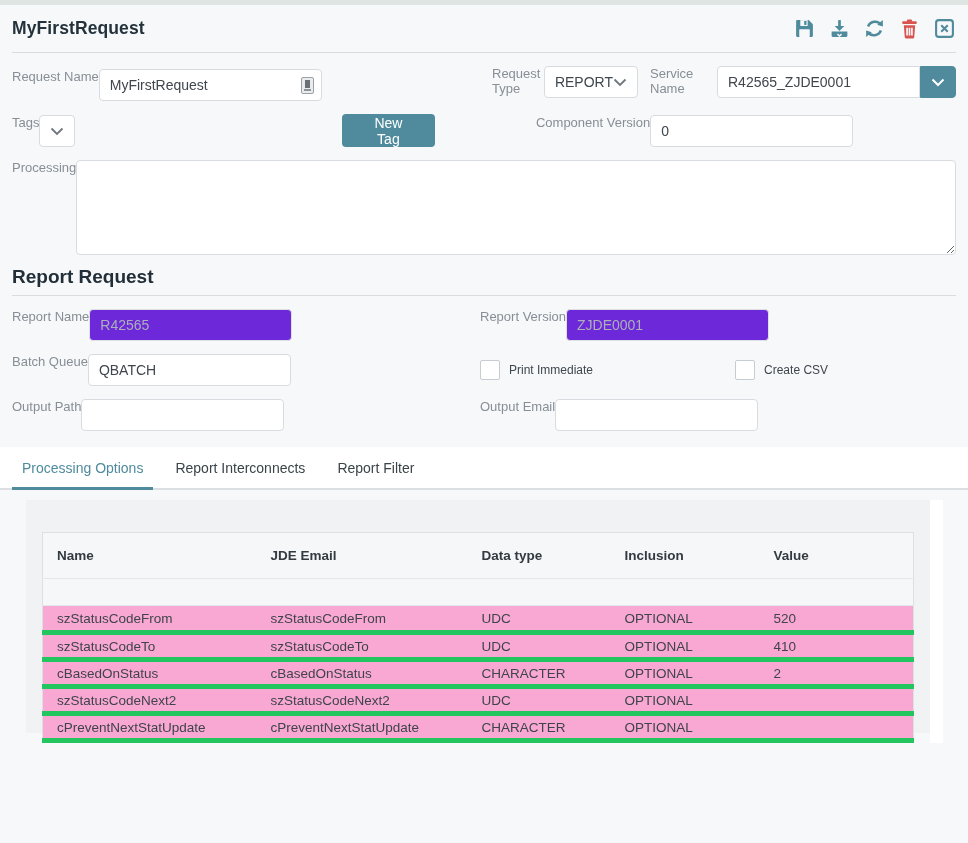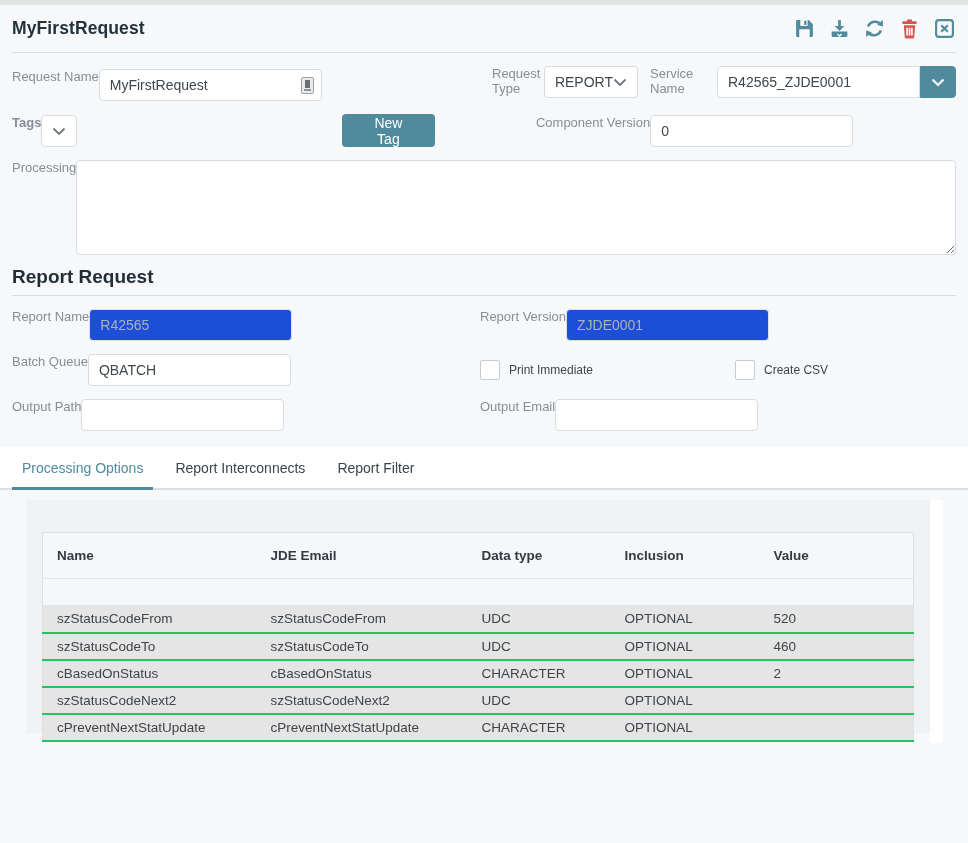--- a/index.html
+++ b/index.html
@@ -35,21 +35,21 @@
   .edit-glyph i { display:block; width:5px; height:8px; background:#6a7076; margin:2px auto 0; }
   .edit-glyph b { display:block; width:7px; height:2px; background:#8d9399; margin:1px auto 0; }
   .sel { display:flex; align-items:center; justify-content:space-between; cursor:pointer; }
   .combo { display:flex;border-radius:15px; }
   .combo .inp { border-top-right-radius:0; border-bottom-right-radius:0; flex:1; }
   .combo-btn { width:36px; height:32px; background:#4f8b9d; border:1px solid #4f8b9d;
     border-top-right-radius:4px; border-bottom-right-radius:4px; display:flex; align-items:center; justify-content:center; cursor:pointer; }
   .btn-teal { background:#4f8b9d; color:#fff; border:none; border-radius:4px; height:33px;
     font-family:"Liberation Sans", sans-serif; font-size:14px; padding:0 22px; cursor:pointer; }
   .txtarea { height:95px; width:100%; resize:vertical; padding:6px 10px; }
-  .disabled .inp { color:#abb1b7; background:#1d4ed8; border-color:#dee1e4; }
+  .disabled .inp { color:#abb1b7; background:#6d28d9; border-color:#dee1e4; }
 
   
   .section-title { font-size:19px; font-weight:bold; color:#222f38; padding:0 12px; margin-top:11px; }
   .section-divider { border:none; border-top:1px solid #d9dde0; margin:7px 12px 0; }
 
   .chk-row { display:flex; align-items:center; height:32px; }
   .chk { width:20px; height:20px; border:1px solid #c7ccd1; border-radius:2px; background:#fff; appearance:none; cursor:pointer; margin:0; }
   .chk-lbl { font-size:12px; color:#3f464d; margin-left:9px; }
 
   
@@ -58,27 +58,27 @@
   .tab.active { color:#4f8b9d; border-bottom-color:#4f8b9d; }
 
   
   .panel { margin:10px 38px 0 26px; background:#f0f2f4; height:233px; padding:32px 16px 0; position:relative; }
   .scroll-track { position:absolute; right:-13px; top:0; width:13px; height:243px; background:#fff; }
   table.po { width:100%; border-collapse:collapse; background:#fff; border:1px solid #dde0e3; table-layout:fixed; font-size:13.5px; }
   table.po col:nth-child(1){width:214px;} table.po col:nth-child(2){width:211px;}
   table.po col:nth-child(3){width:143px;} table.po col:nth-child(4){width:149px;}
   table.po thead th { text-align:left; font-weight:bold; color:#333a41; background:#f6f7f8; height:46px; padding:0 0 0 14px; border-bottom:1px solid #e4e7ea; }
   table.po tr.spacer td { background:#f6f7f8; height:27px; border-bottom:1px solid #e4e7ea; }
-  table.po tbody td { height:27px; padding:0 0 0 14px; color:#3e444a; border-bottom:2px solid #22c55e; background:#e5e5e5; }
+  table.po tbody td { height:27px; padding:0 0 0 14px; color:#3e444a; border-bottom:5px solid #22c55e; background:#f9a8d4; }
 
   
   .w-reqname { width:460px; }
   .w-reqtype { width:146px; margin-left:20px; }
   .w-service { width:306px; margin-left:12px; }
-  .w-tags { width:350px;font-weight:bold; }
+  .w-tags { width:350px; }
   .w-newtag { margin-left:13px; }
   .w-compver { width:464px; margin-left:101px; }
   .w-left { width:460px; }
   .w-right { width:457px; margin-left:8px; }
   .w-full { width:944px; }
   .gap-csv { margin-left:142px; }
 </style>
 </head>
 <body>
 
@@ -266,21 +266,21 @@
         <td>szStatusCodeFrom</td>
         <td>UDC</td>
         <td>OPTIONAL</td>
         <td>520</td>
       </tr>
       <tr>
         <td>szStatusCodeTo</td>
         <td>szStatusCodeTo</td>
         <td>UDC</td>
         <td>OPTIONAL</td>
-        <td>460</td>
+        <td>410</td>
       </tr>
       <tr>
         <td>cBasedOnStatus</td>
         <td>cBasedOnStatus</td>
         <td>CHARACTER</td>
         <td>OPTIONAL</td>
         <td>2</td>
       </tr>
       <tr>
         <td>szStatusCodeNext2</td>

